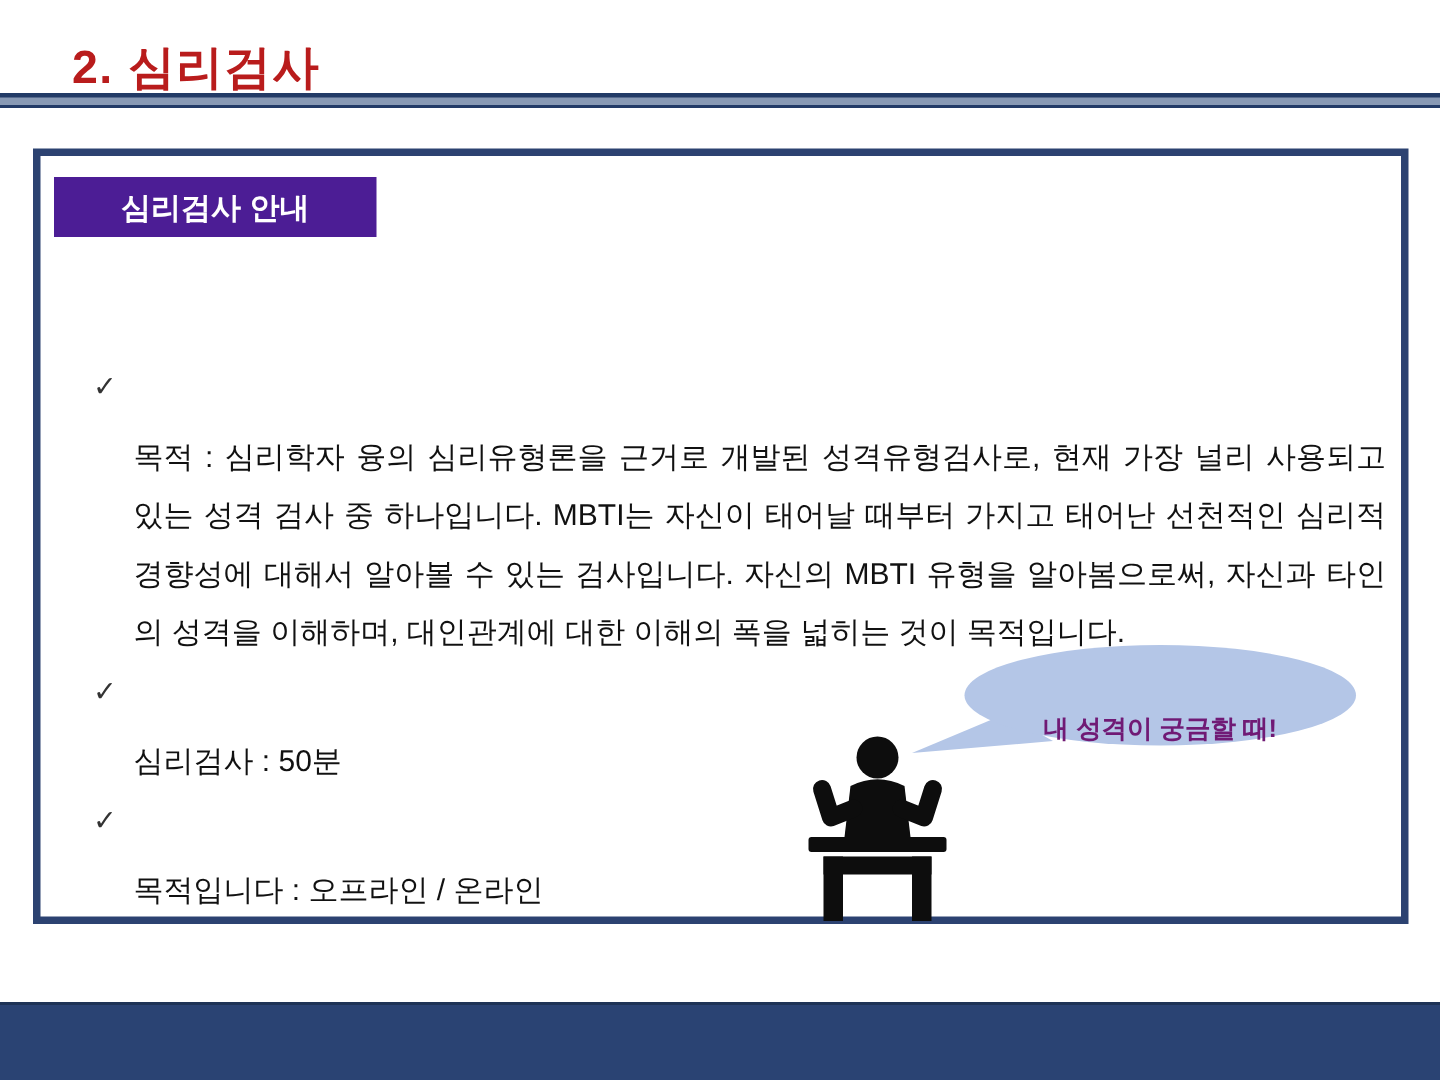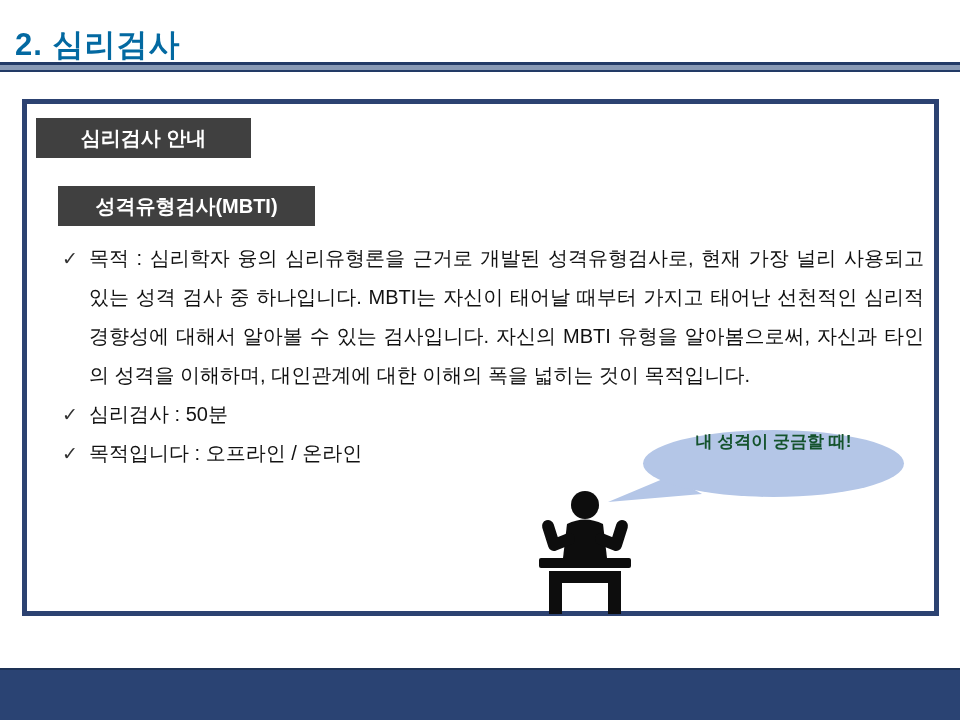--- a/index.html
+++ b/index.html
@@ -9,24 +9,24 @@
   .stage {
     position: relative;
     width: 960px; height: 720px;
     margin: 0 auto;
     background: #ffffff;
     overflow: hidden;
   }
 
   .slide-title {
     position: absolute;
-    left: 15px; top: 24px;
+    left: 48px; top: 24px;
     font-size: 31px;
     font-weight: bold;
-    color: #0369a1;
+    color: #b91c1c;
     letter-spacing: 1px;
   }
 
   .title-divider {
     position: absolute;
     left: 0; top: 62px;
     width: 960px; height: 10px;
     background: #8899b4;
     border-top: 3px solid #223a66;
     border-bottom: 2px solid #223a66;
@@ -35,21 +35,21 @@
   .content-box {
     position: absolute;
     left: 22px; top: 99px;
     width: 917px; height: 517px;
     border: 5px solid #2c4271;
     background: #ffffff;
   }
 
   .label {
     position: absolute;
-    background: #404040;
+    background: #4c1d95;
     color: #ffffff;
     font-weight: bold;
     display: flex;
     align-items: center;
     justify-content: center;
     font-size: 20px;
   }
   .label.heading  { left: 36px;  top: 118px; width: 215px; height: 40px; }
   .label.subheading { left: 58px; top: 186px; width: 257px; height: 40px; }
 
@@ -61,33 +61,33 @@
     color: #111111;
     line-height: 39px;
   }
   .bullet-row { display: flex; align-items: flex-start; }
   .bullet-row .check {
     flex: none;
     width: 27px;
     color: #333333;
     font-size: 19px;
   }
-  .bullet-row .btext { flex: 1; }
+  .bullet-row .btext { flex: 1; margin-top: 47px; }
   .bullet-row.para .btext { text-align: justify; }
 
   .speech-bubble {
     position: absolute;
     left: 643px; top: 430px;
     width: 261px; height: 67px;
     background: #b4c6e7;
     border-radius: 50%;
     display: flex;
-    align-items: flex-start;
+    align-items: flex-end;
     justify-content: center;
-    color: #14532d;
+    color: #701a75;
     font-weight: bold;
     font-size: 17px;
   }
   .bubble-tail {
     position: absolute;
     left: 600px; top: 470px;
     width: 110px; height: 50px;
   }
 
   .person-icon-svg {
@@ -112,23 +112,20 @@
   <div class="slide-title">2. 심리검사</div>
 
   <div class="title-divider"></div>
 
   <div class="content-box"></div>
 
   <div class="label heading">
     <span>심리검사 안내</span>
   </div>
 
-  <div class="label subheading">
-    <span>성격유형검사(MBTI)</span>
-  </div>
 
   <div class="bullet-list">
     <div class="bullet-row para">
       <span class="check">✓</span>
       <div class="btext">목적 : 심리학자 융의 심리유형론을 근거로 개발된 성격유형검사로, 현재 가장 널리 사용되고 있는 성격 검사 중 하나입니다. MBTI는 자신이 태어날 때부터 가지고 태어난 선천적인 심리적 경향성에 대해서 알아볼 수 있는 검사입니다. 자신의 MBTI 유형을 알아봄으로써, 자신과 타인의 성격을 이해하며, 대인관계에 대한 이해의 폭을 넓히는 것이 목적입니다.</div>
     </div>
     <div class="bullet-row">
       <span class="check">✓</span>
       <div class="btext">심리검사 : 50분</div>
     </div>

